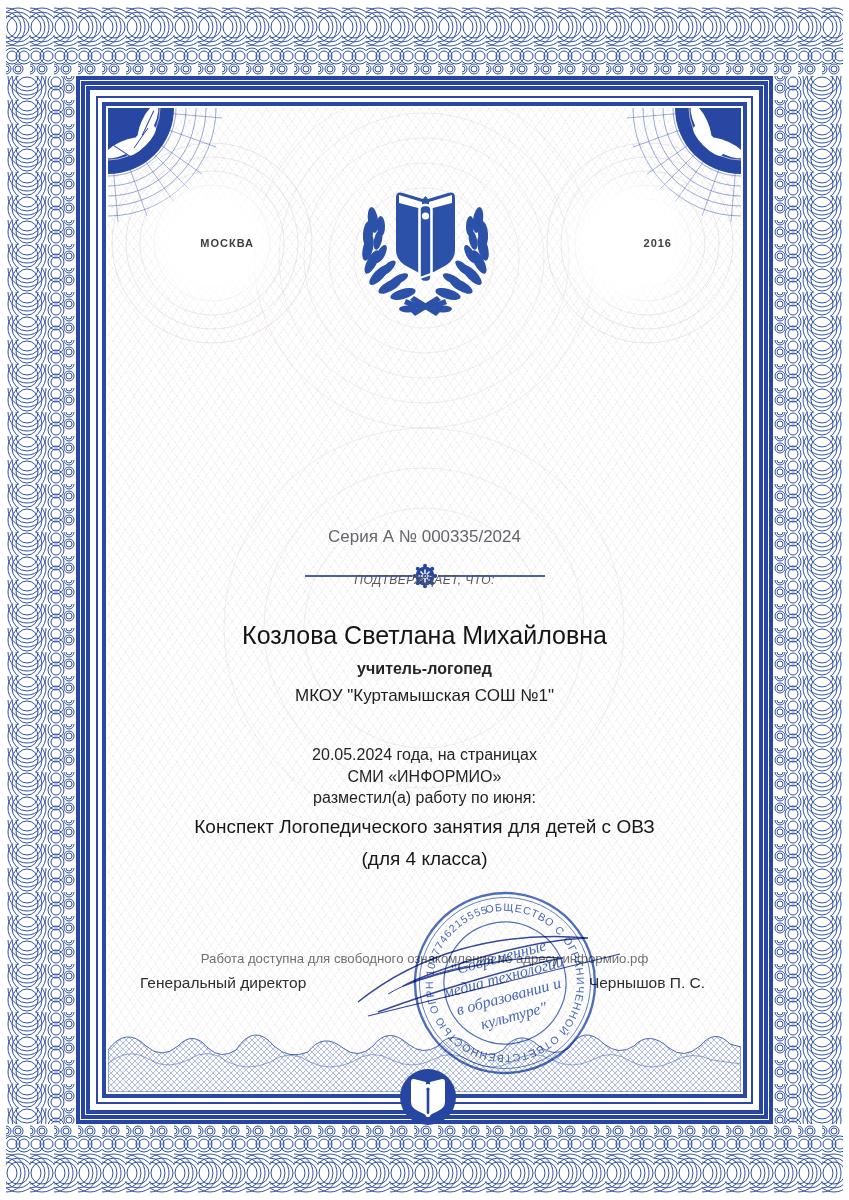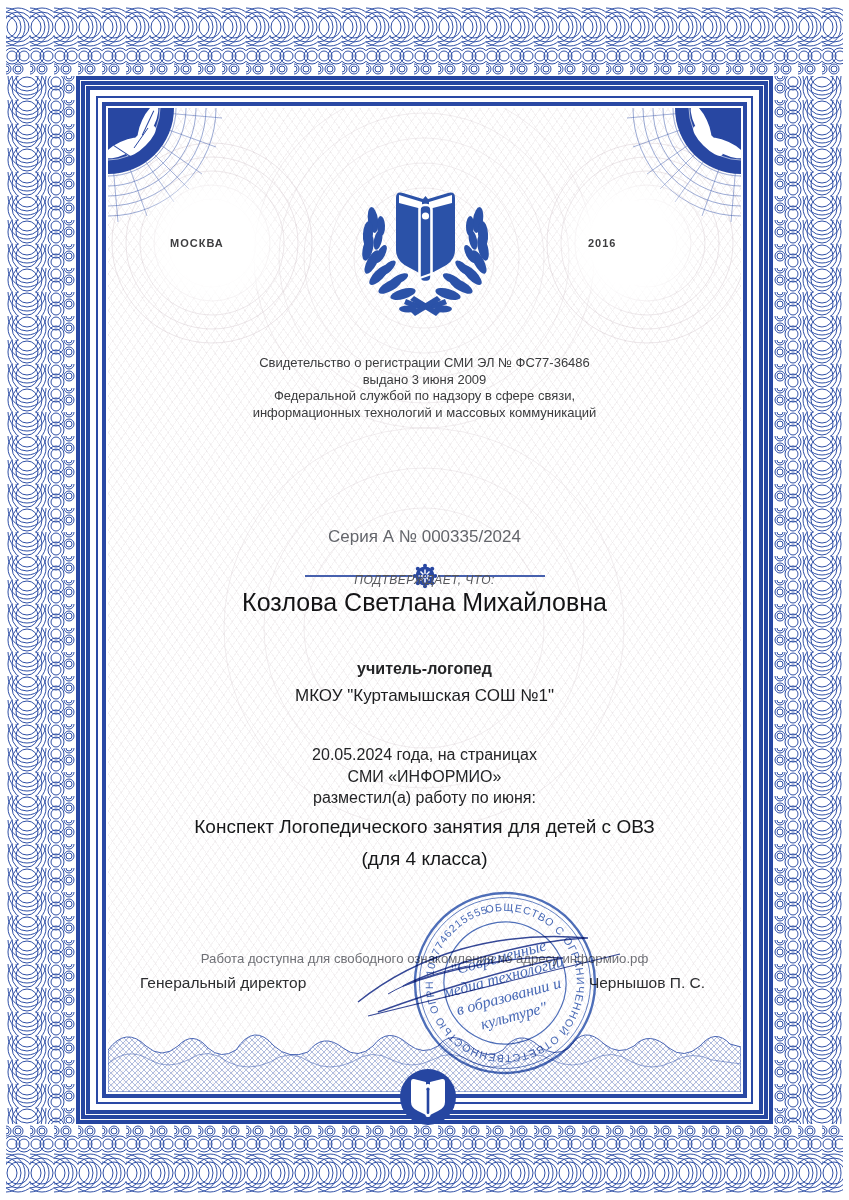--- a/index.html
+++ b/index.html
@@ -18,31 +18,31 @@
   .frame-thin{position:absolute;inset:96px;border:2px solid #2a49a4;}
   .frame-thick{position:absolute;inset:102px;border:4px solid #2a49a4;}
   
   .content{position:absolute;left:108px;top:108px;width:633px;height:984px;overflow:hidden;
     background:
       repeating-linear-gradient(55deg, rgba(186,168,175,.13) 0 1px, rgba(0,0,0,0) 1px 7px),
       repeating-linear-gradient(-55deg, rgba(186,168,175,.13) 0 1px, rgba(0,0,0,0) 1px 7px),
       #fff;}
   .ctext{position:absolute;left:0;width:633px;text-align:center;z-index:3;}
   .glow-circle{position:absolute;width:84px;height:84px;border-radius:50%;background:#fff;
-    box-shadow:0 0 22px 18px rgba(255,255,255,.97);display:flex;align-items:center;justify-content:flex-start;
+    box-shadow:0 0 22px 18px rgba(255,255,255,.97);display:flex;align-items:center;justify-content:flex-end;
     z-index:2;}
   .city-year{font-size:11px;font-weight:600;letter-spacing:1px;color:#3e3e40;}
   .reg-block{top:247px;font-size:13px;line-height:16.5px;color:#3a3b3d;}
   .title{top:350px;color:#2b3e96;font-size:37px;font-weight:bold;letter-spacing:0px;}
   .title span{display:inline-block;transform:scaleX(.94);transform-origin:center;white-space:nowrap;}
   .series{top:419px;font-size:17px;color:#63656b;}
   .divider{top:455px;height:26px;display:flex;align-items:center;justify-content:center;z-index:3;}
   .divider .rule{width:107px;height:1.5px;background:#3350a5;opacity:.9;}
   .confirms{top:465px;font-size:12px;letter-spacing:.4px;color:#54555a;font-style:italic;}
-  .name{top:480px;font-size:25px;color:#141416;}
+  .name{top:513px;font-size:25px;color:#141416;}
   .position{top:552px;font-size:16px;color:#232426;font-weight:bold;}
   .org{top:578px;font-size:17px;color:#1d1e20;}
   .pub{top:636px;font-size:16px;line-height:21.5px;color:#232426;}
   .work1{top:708px;font-size:19px;color:#17181a;}
   .work2{top:740px;font-size:19px;color:#17181a;}
   .note{top:843px;font-size:13.2px;color:#6f7076;}
   .director-label{top:866px;left:32px;width:auto;font-size:15.5px;color:#2c2d30;text-align:left;}
   .director-name{top:866px;left:auto;right:36px;width:auto;font-size:15.5px;color:#2c2d30;text-align:right;}
   .waves{position:absolute;left:0;bottom:0;z-index:2;}
   .rosettes{position:absolute;left:0;top:0;z-index:1;}
@@ -262,26 +262,20 @@
       </g>
 
       <path d="M48,20 Q48,13 55,15 L75,21 L77.5,18 L80,21 L100,15 Q107,13 107,20 L107,72 Q107,84 93,90 L80,97 L77.5,100 L75,97 L62,90 Q48,84 48,72 Z" fill="#2b52a8"></path>
       <path d="M51,25 L74,31 L74,24 L51,17 Z" fill="#fff"></path>
       <path d="M104,25 L81,31 L81,24 L104,17 Z" fill="#fff"></path>
       <rect x="71.5" y="27" width="12" height="77" rx="5" fill="#2b52a8" stroke="#fff" stroke-width="2.6"></rect>
       <circle cx="77.5" cy="38" r="3.6" fill="#fff"></circle>
       <line x1="69" y1="101" x2="86" y2="95" stroke="#fff" stroke-width="2.2"></line>
     </svg>
 
-    <div class="ctext reg-block">
-      <div>Свидетельство о регистрации СМИ ЭЛ № ФС77-36486</div>
-      <div>выдано 3 июня 2009</div>
-      <div>Федеральной службой по надзору в сфере связи,</div>
-      <div>информационных технологий и массовых коммуникаций</div>
-    </div>
 
     <div class="ctext series">Серия А № 000335/2024</div>
 
     <div class="ctext divider">
       <div class="rule"></div>
       <svg width="26" height="26" viewBox="0 0 26 26">
         <g fill="#2847a2">
           <circle cx="13" cy="13" r="9.5"></circle>
           <circle cx="13" cy="2.8" r="2"></circle>
             <circle cx="13" cy="23.2" r="2"></circle>

